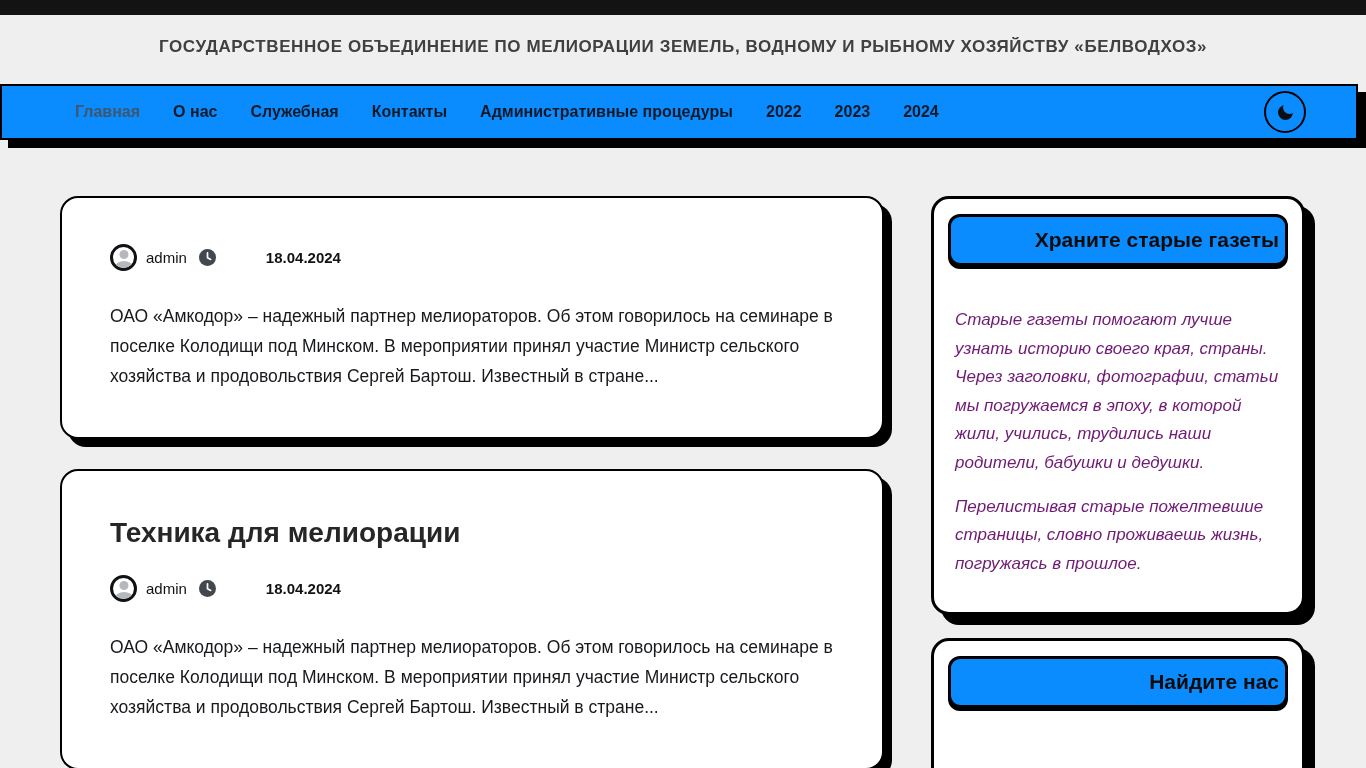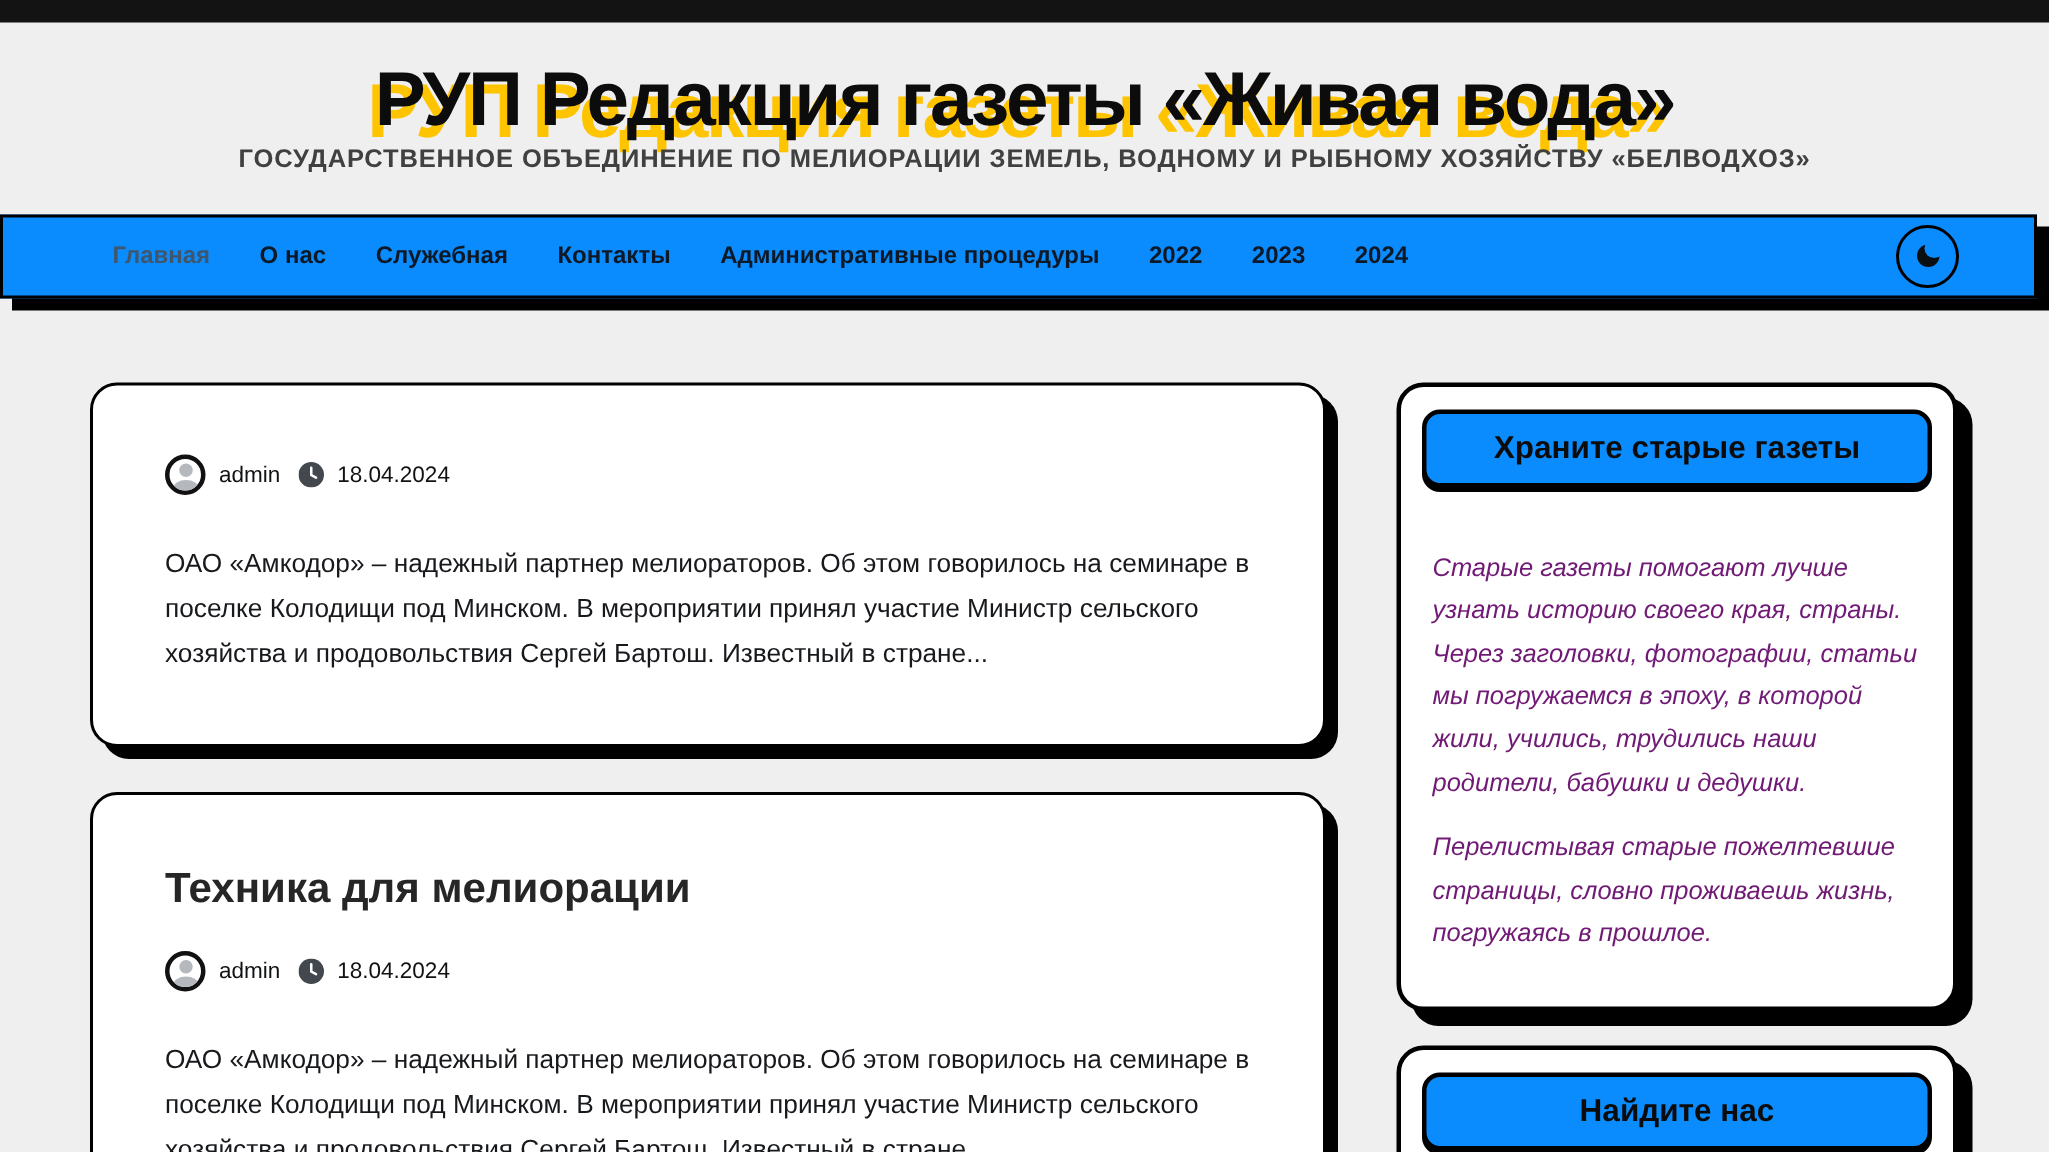--- a/index.html
+++ b/index.html
@@ -83,49 +83,48 @@
   .avatar::before{ 
     content:"";position:absolute;top:3px;left:50%;transform:translateX(-50%);
     width:9px;height:9px;border-radius:50%;background:#b5b9bd;
   }
   .avatar::after{ 
     content:"";position:absolute;bottom:-4px;left:50%;transform:translateX(-50%);
     width:17px;height:11px;border-radius:50% 50% 0 0;background:#b5b9bd;
   }
   .author-link{font-size:15px;font-weight:400;color:#101214;text-decoration:none;cursor:pointer;}
   .clock{flex:none;display:flex;margin-left:3px;}
-  .post-date{font-size:15px;font-weight:400;color:#101214;text-decoration:none;cursor:pointer;}
+  .post-date{font-size:15px;font-weight:700;color:#101214;text-decoration:none;cursor:pointer;margin-left:41px;}
   .excerpt{margin-top:30px;font-size:17.5px;line-height:30px;color:#17191c;}
   
   .widget{
     background:#fff;border:3px solid #000;border-radius:18px;
     box-shadow:10px 10px 0 #000;
     padding:15px 14px 34px;margin-bottom:23px;
   }
   .widget-title{
     background:var(--accent);border:3px solid #000;border-radius:12px;
     box-shadow:0 3px 0 #000;
-    text-align:center;font-size:21px;font-weight:700;color:#0c0c0c;
+    text-align:right;font-size:21px;font-weight:700;color:#0c0c0c;
     padding:11px 6px;
   }
   .widget p{
     font-style:italic;color:#701a75;
     font-size:17px;line-height:28.6px;
     margin:15px 7px 0;
   }
   .widget p:first-of-type{margin-top:40px;}
   .widget.widget-find{min-height:280px;}
 </style>
 </head>
 <body>
 
 <div class="topbar"></div>
 
 <header class="site-header">
-  <a class="site-title">РУП Редакция газеты «Живая вода»</a>
   <div class="site-tagline">ГОСУДАРСТВЕННОЕ ОБЪЕДИНЕНИЕ ПО МЕЛИОРАЦИИ ЗЕМЕЛЬ, ВОДНОМУ И РЫБНОМУ ХОЗЯЙСТВУ «БЕЛВОДХОЗ»</div>
 </header>
 
 <nav class="main-nav">
   <ul class="nav-list">
     <li class="active"><a>Главная</a></li>
     <li><a>О нас</a></li>
     <li><a>Служебная</a></li>
     <li><a>Контакты</a></li>
     <li><a>Административные процедуры</a></li>

